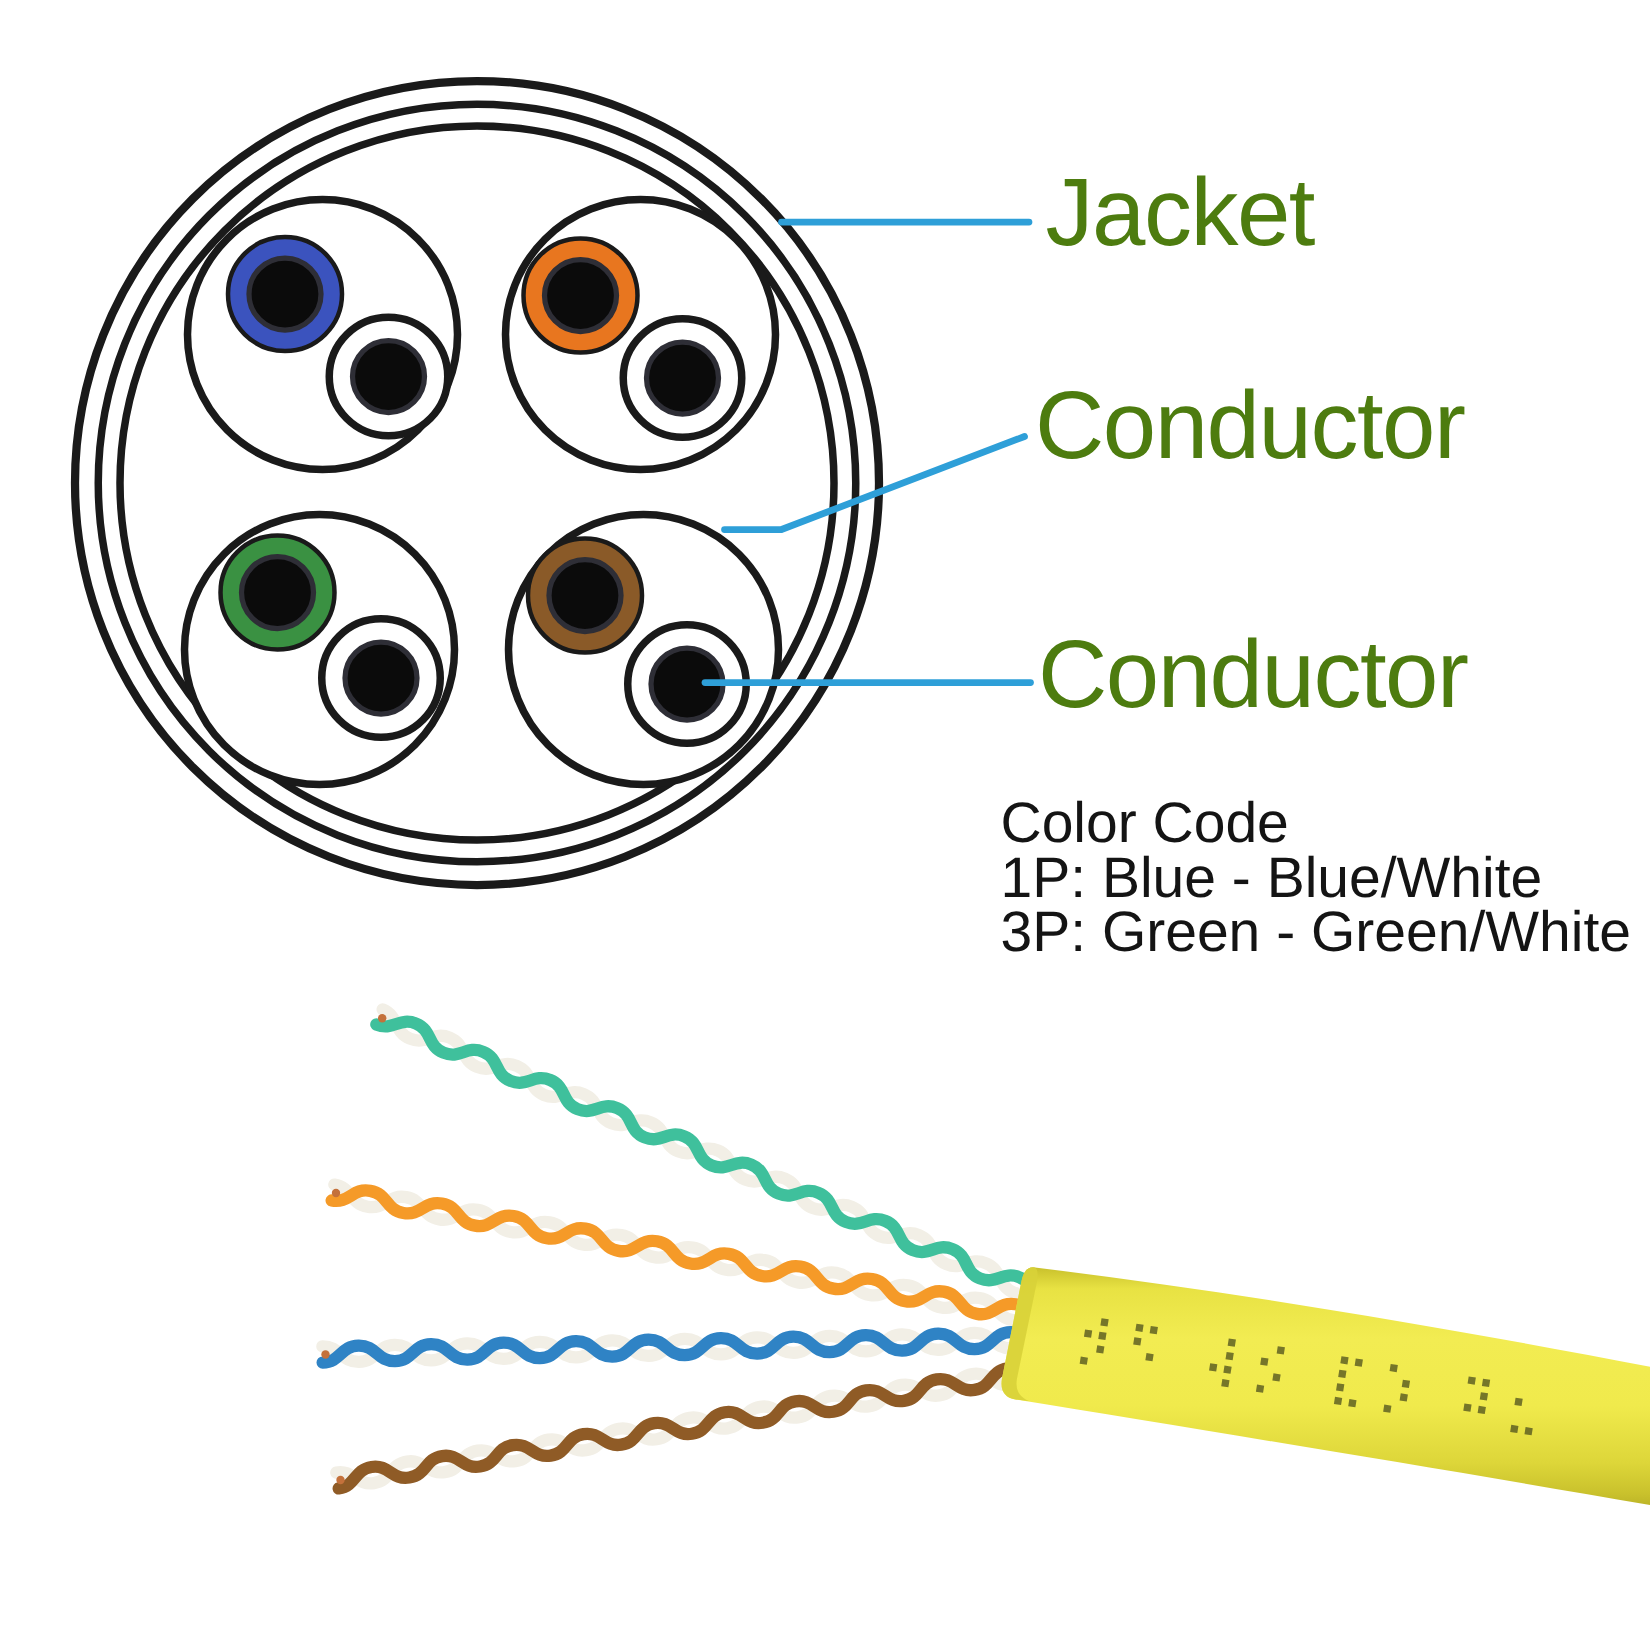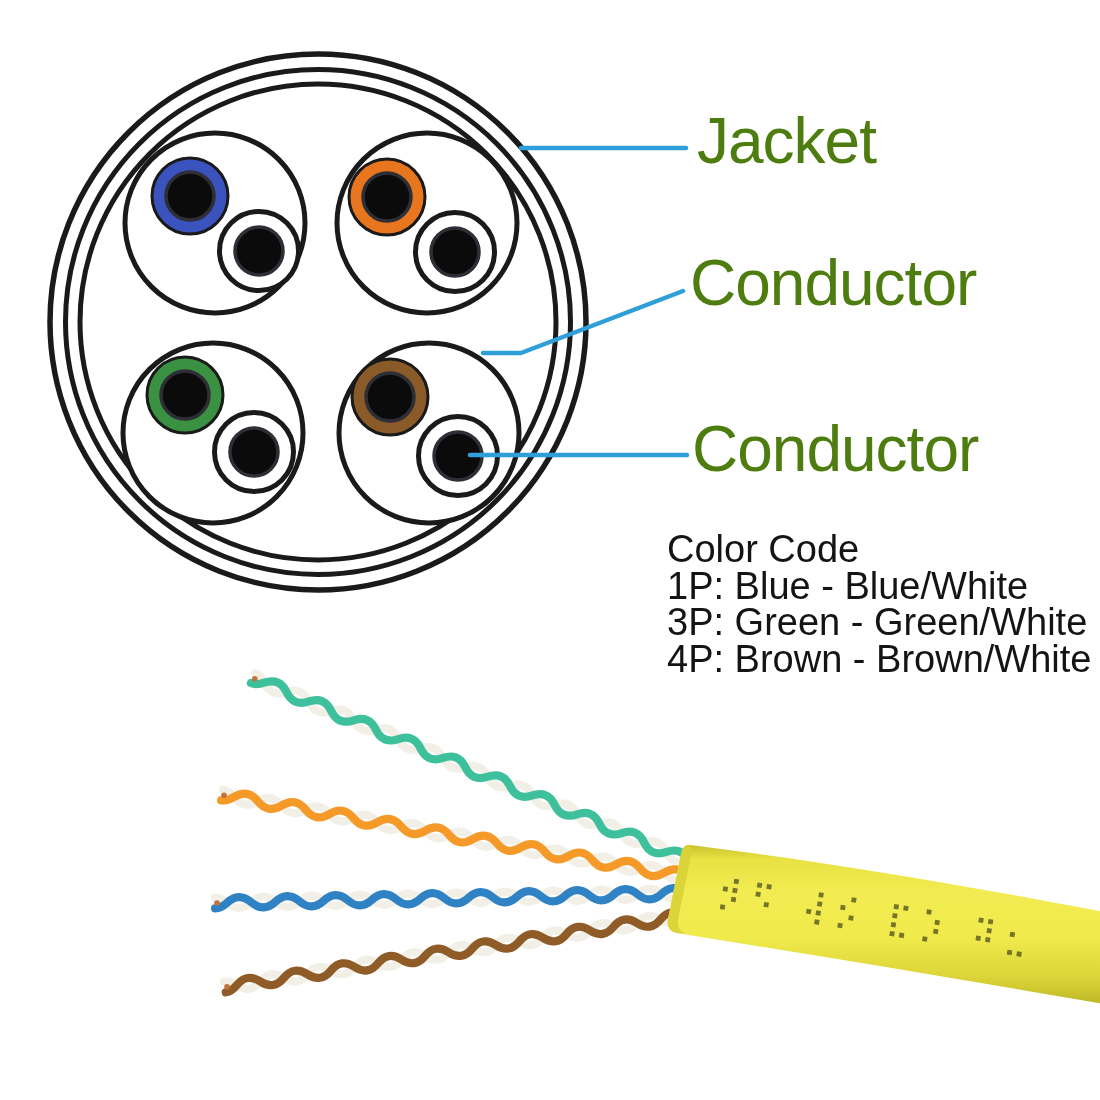--- a/index.html
+++ b/index.html
@@ -107,16 +107,15 @@
   </svg>
 
   <div class="callout callout-jacket">Jacket</div>
   <div class="callout callout-insulation">Conductor</div>
   <div class="callout callout-conductor">Conductor</div>
 
   <div class="color-code">
     <span class="cc-line">Color Code</span>
     <span class="cc-line">1P: Blue - Blue/White</span>
     <span class="cc-line">3P: Green - Green/White</span>
-    <span class="cc-line">4P: Brown - Brown/White</span>
   </div>
 
 </div>
 
 </body></html>

